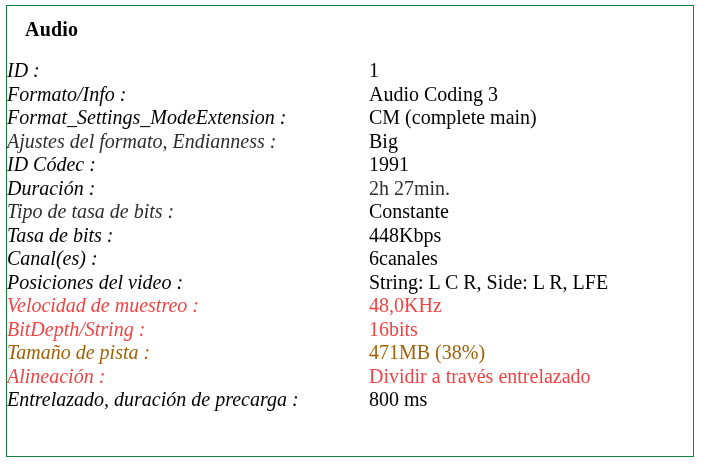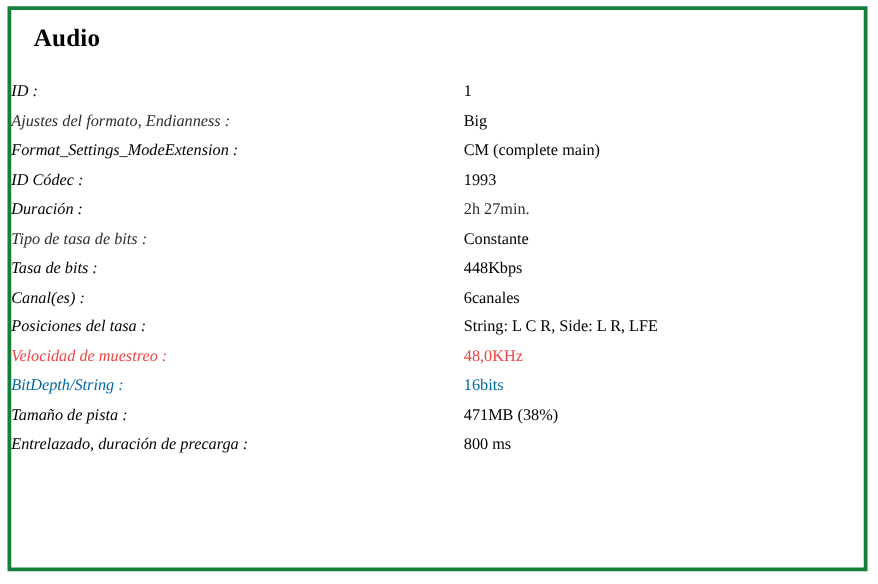--- a/index.html
+++ b/index.html
@@ -13,21 +13,21 @@
     font-family: "Liberation Serif", serif;
     color: #000000;
     overflow: hidden;
   }
   .page {
     position: absolute;
     left: 6px;
     top: 5px;
     width: 688px;
     height: 452px;
-    border: 3px solid #15803d;
+    border: 1px solid #15803d;
     box-sizing: border-box;
     background: #ffffff;
   }
   .title {
     font-size: 20px;
     font-weight: bold;
     font-family: "Liberation Serif", serif;
     margin: 12px 0 0 18px;
     letter-spacing: 0.2px;
   }
@@ -35,93 +35,101 @@
     margin-top: 18px;
     padding: 0 0 0 18px;
     border-collapse: collapse;
     width: 660px;
   }
   .props tr {
     height: 23.5px;
   }
   .props td {
     vertical-align: top;
-    font-size: 13px;
+    font-size: 20px;
     line-height: 23.5px;
     padding: 0;
     white-space: nowrap;
   }
   td.label {
     width: 362px;
     font-style: italic;
   }
   td.value {
     font-style: normal;
   }
   
   .f0 { color: #000000; }
   .f1 { color: #2e2e2e; }
-  .f2 { color: #0369a1; }
+  .f2 { color: #ef4444; }
   .f3 { color: #ef4444; }
-  .f4 { color: #000000; }
+  .f4 { color: #a16207; }
 </style>
 </head>
 <body>
 
 <div class="page">
   <div class="title">Audio</div>
   <table class="props">
     <tbody>
       <tr>
         <td class="label f0">ID :</td>
         <td class="value f0">1</td>
       </tr>
       <tr>
-        <td class="label f1">Ajustes del formato, Endianness :</td>
-        <td class="value f0">Big</td>
+        <td class="label f0">Formato/Info :</td>
+        <td class="value f0">Audio Coding 3</td>
       </tr>
       <tr>
         <td class="label f0">Format_Settings_ModeExtension :</td>
         <td class="value f0">CM (complete main)</td>
       </tr>
       <tr>
+        <td class="label f1">Ajustes del formato, Endianness :</td>
+        <td class="value f0">Big</td>
+      </tr>
+      <tr>
         <td class="label f0">ID Códec :</td>
-        <td class="value f0">1993</td>
+        <td class="value f0">1991</td>
       </tr>
       <tr>
         <td class="label f0">Duración :</td>
         <td class="value f1">2h 27min.</td>
       </tr>
       <tr>
         <td class="label f1">Tipo de tasa de bits :</td>
         <td class="value f0">Constante</td>
       </tr>
       <tr>
         <td class="label f0">Tasa de bits :</td>
         <td class="value f0">448Kbps</td>
       </tr>
       <tr>
         <td class="label f0">Canal(es) :</td>
         <td class="value f0">6canales</td>
       </tr>
       <tr>
-        <td class="label f0">Posiciones del tasa :</td>
+        <td class="label f0">Posiciones del video :</td>
         <td class="value f0">String: L C R, Side: L R, LFE</td>
       </tr>
       <tr>
         <td class="label f3">Velocidad de muestreo :</td>
         <td class="value f3">48,0KHz</td>
       </tr>
       <tr>
         <td class="label f2">BitDepth/String :</td>
         <td class="value f2">16bits</td>
       </tr>
       <tr>
         <td class="label f4">Tamaño de pista :</td>
         <td class="value f4">471MB (38%)</td>
       </tr>
       <tr>
+        <td class="label f3">Alineación :</td>
+        <td class="value f3">Dividir a través entrelazado</td>
+      </tr>
+      <tr>
         <td class="label f0">Entrelazado, duración de precarga :</td>
         <td class="value f0">800 ms</td>
       </tr>
     </tbody>
   </table>
 </div>
 
 </body></html>

